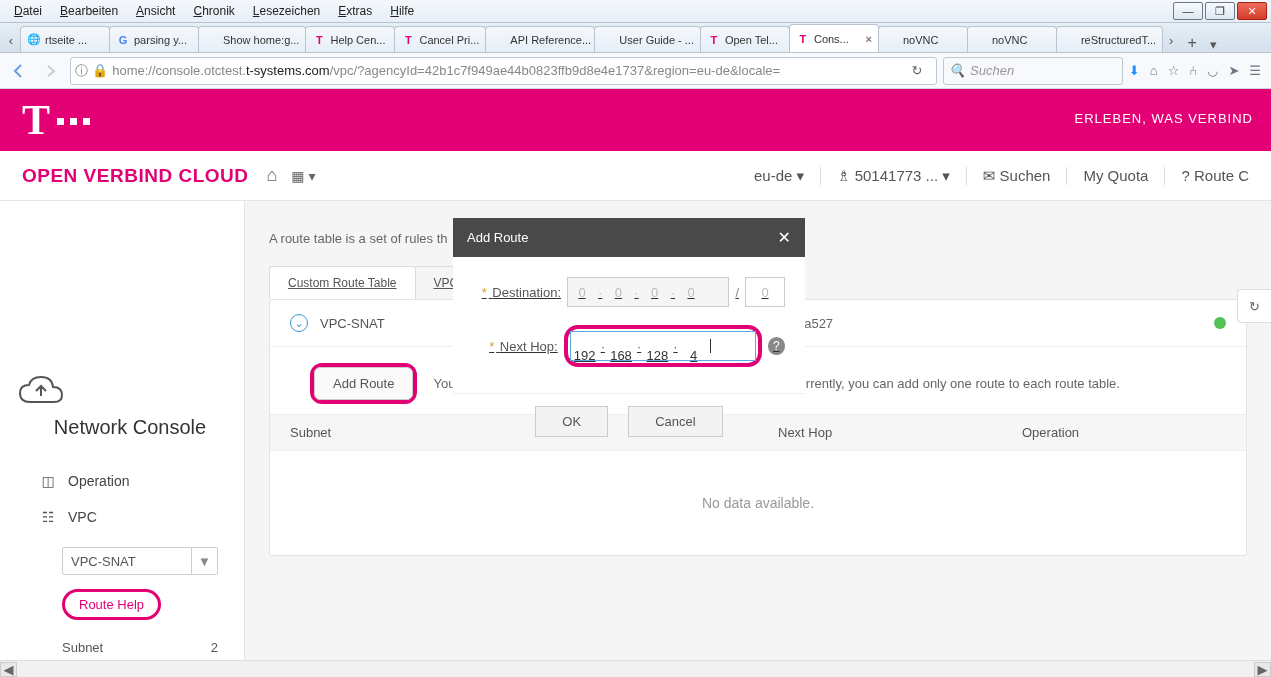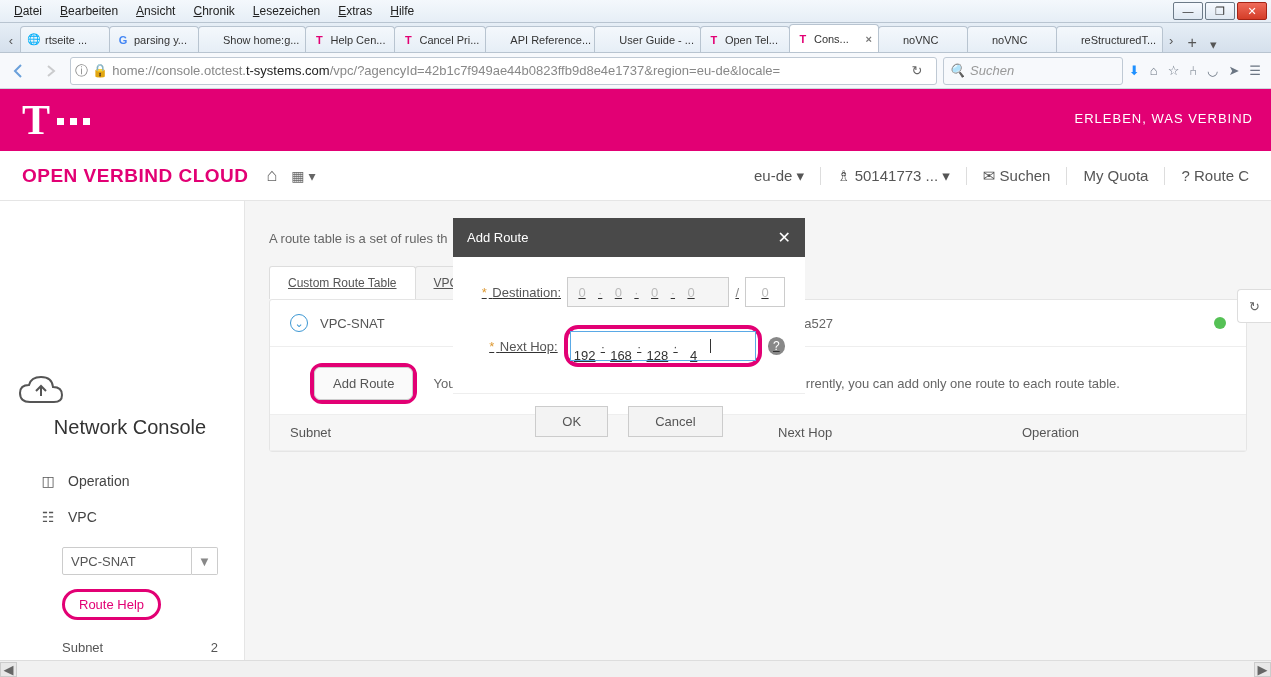--- a/index.html
+++ b/index.html
@@ -287,20 +287,21 @@
         <div class="panel-sub">
           <span class="add-route-btn"><span class="inner">Add Route</span></span>
           <span style="font-size:13px">You can use routes to control communication between ECSs. Currently, you can add only one route to each route table.</span>
         </div>
         <div class="grid-head">
           <div>Subnet</div>
           <div>Mask</div>
           <div>Next Hop</div>
           <div>Operation</div>
         </div>
+        <div class="no-data">No data available.</div>
       </div>
     </div>
   </div>
 </div>
 
 <div class="modal-wrap">
   <div class="modal-head">
     <span>Add Route</span>
     <span class="x">✕</span>
   </div>

